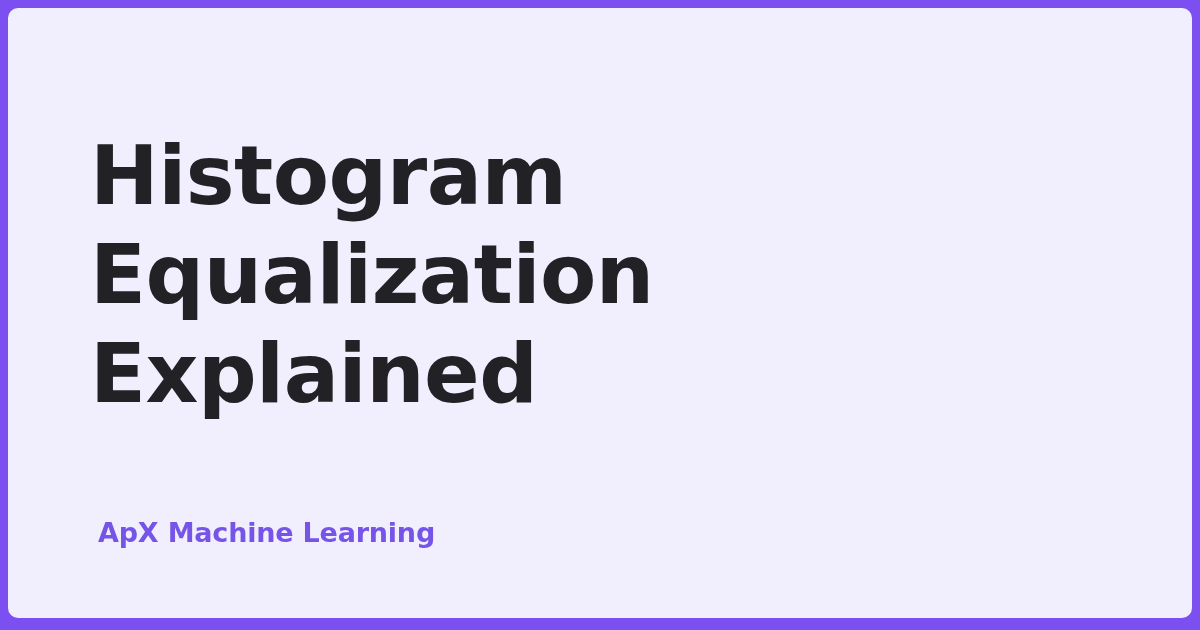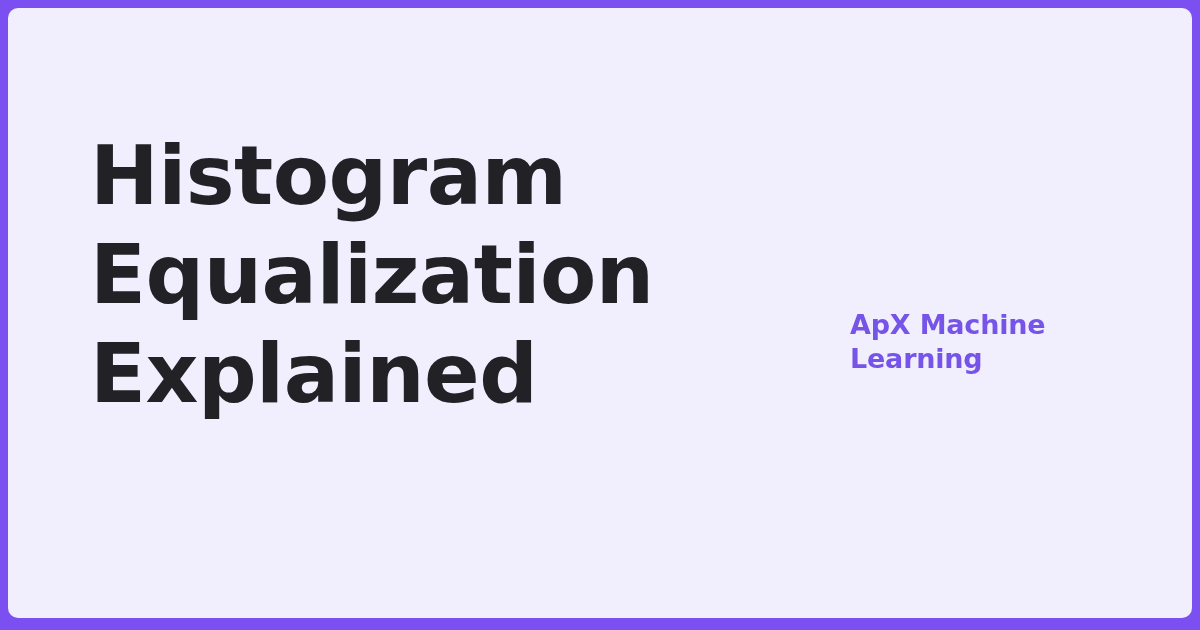--- a/index.html
+++ b/index.html
@@ -22,20 +22,21 @@
     padding: 8px 8px 12px 8px;
   }
 
   .og-card__surface {
     box-sizing: border-box;
     width: 100%;
     height: 100%;
     background: #F1EFFE;
     border-radius: 10px;
     display: flex;
+    flex-direction: column;
     justify-content: space-between;
     padding: 118px 72px 60px 82px;
   }
 
   .og-card__headline-block {
     display: block;
   }
 
   .og-card__title {
     margin: 0;
@@ -49,21 +50,21 @@
     word-wrap: break-word;
   }
 
   .og-card__footer {
     display: flex;
     align-items: center;
     gap: 10px;
   }
 
   .og-card__brand {
-    margin: 16px;
+    margin: 8px;
     font-family: "DejaVu Sans", sans-serif;
     font-size: 27px;
     line-height: 34px;
     font-weight: 700;
     letter-spacing: -0.2px;
     color: #7654E8;
   }
 </style>
 </head>
 <body>

